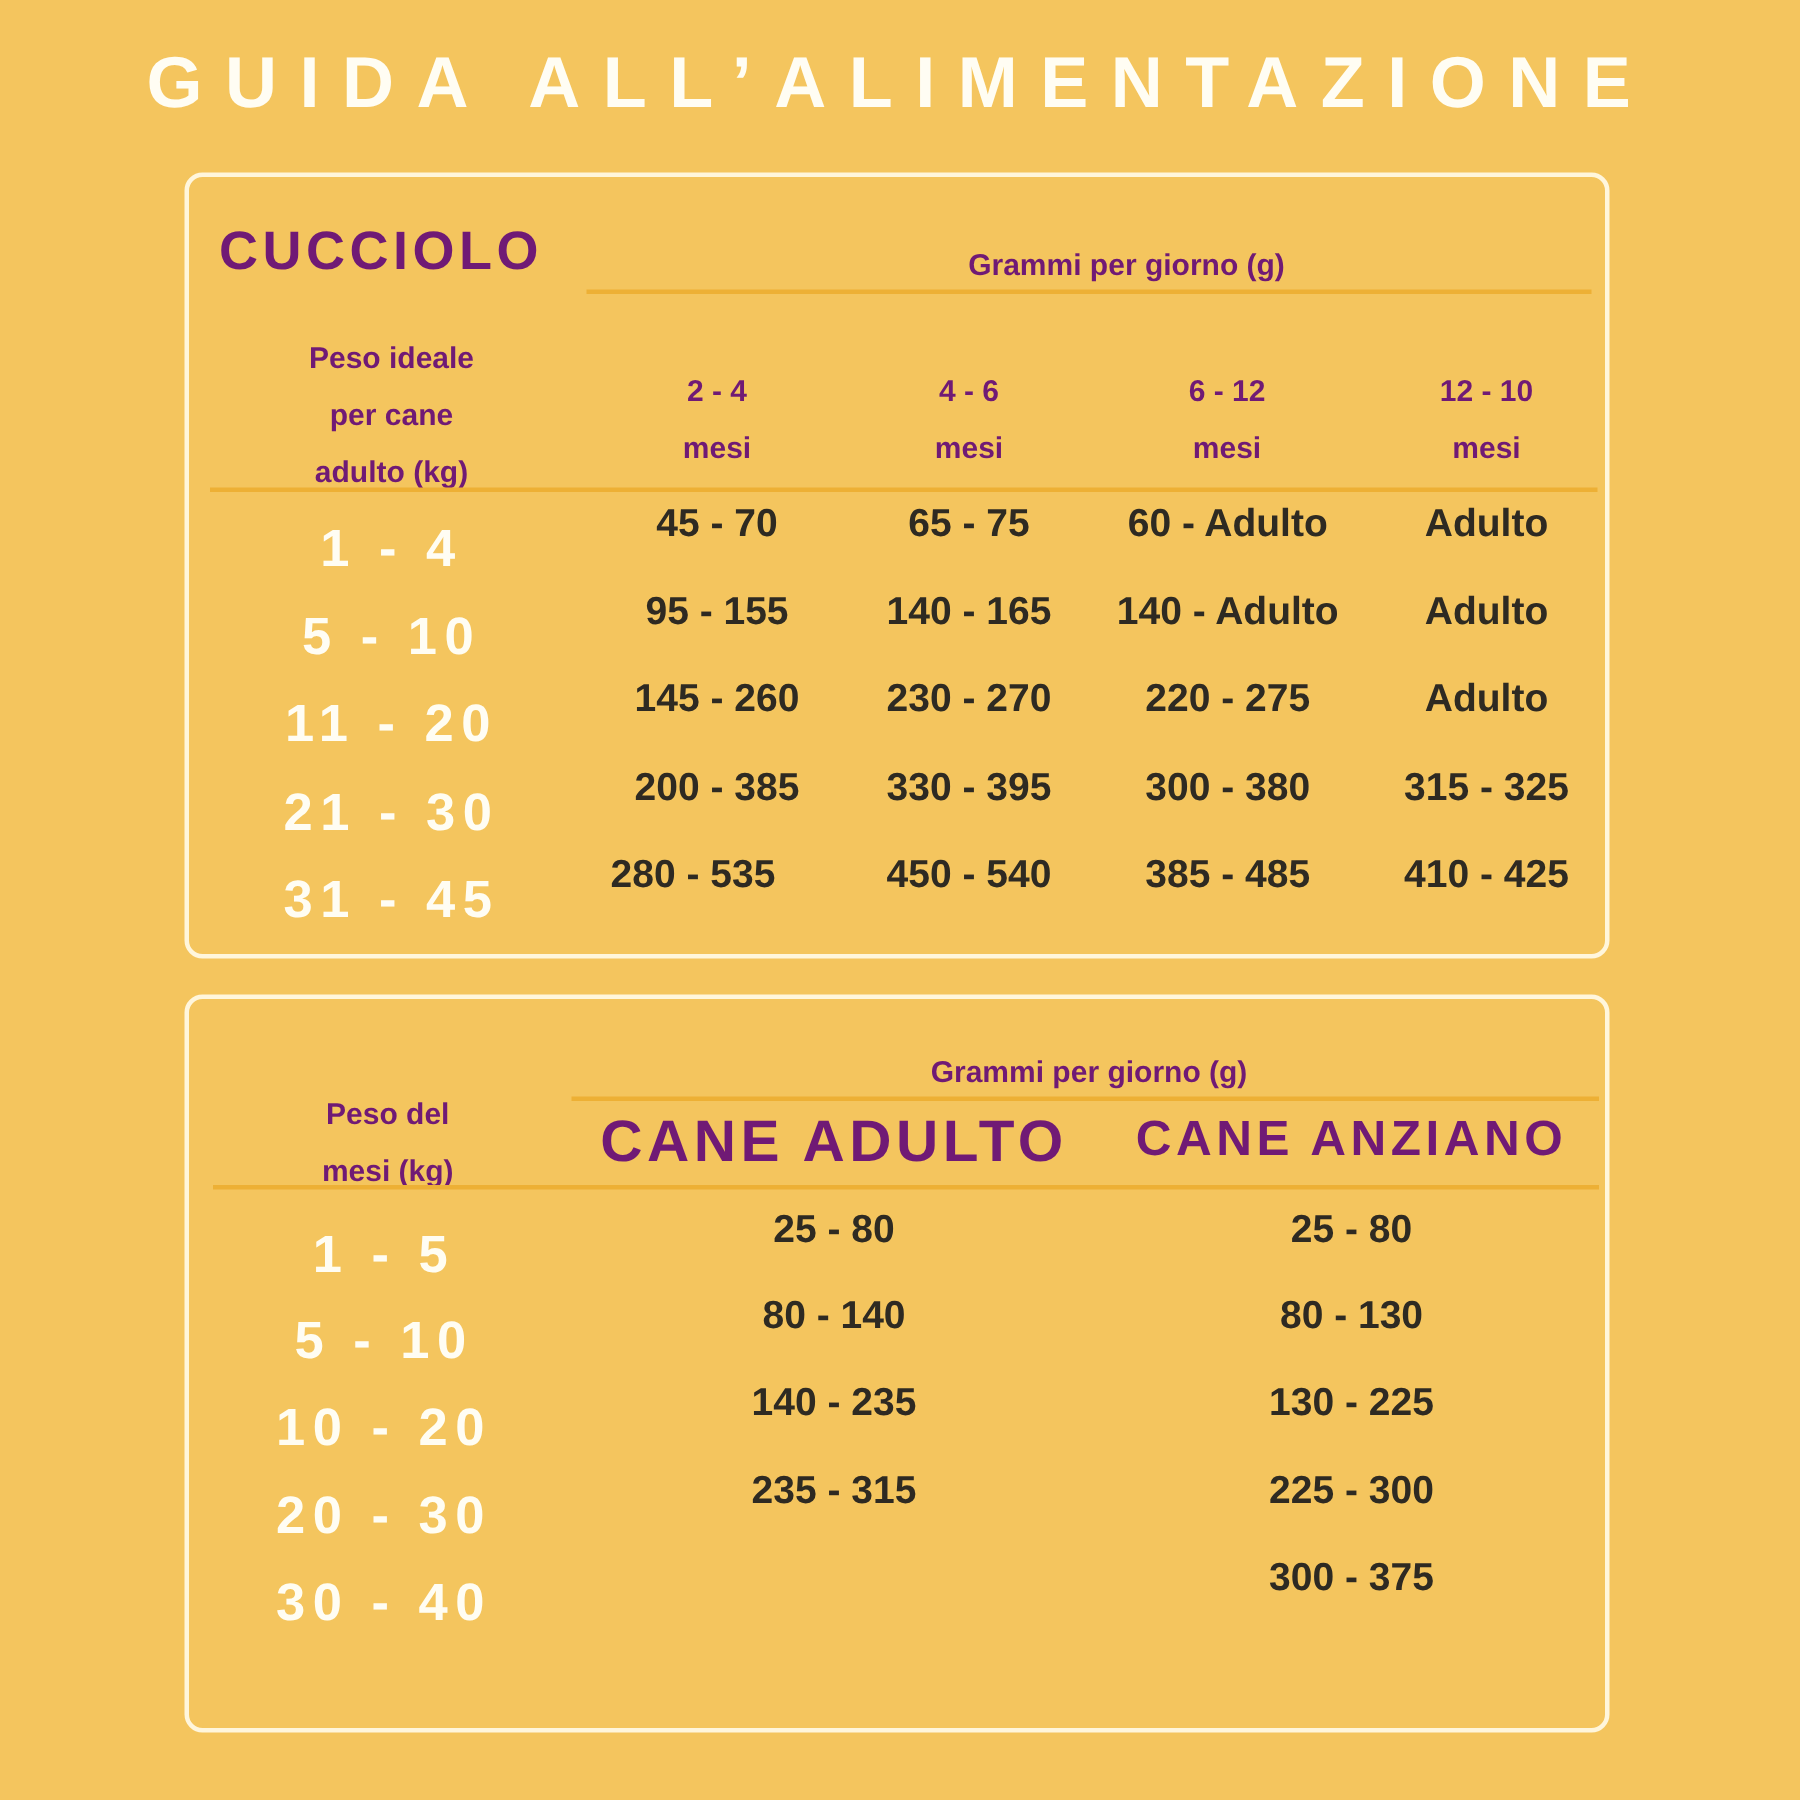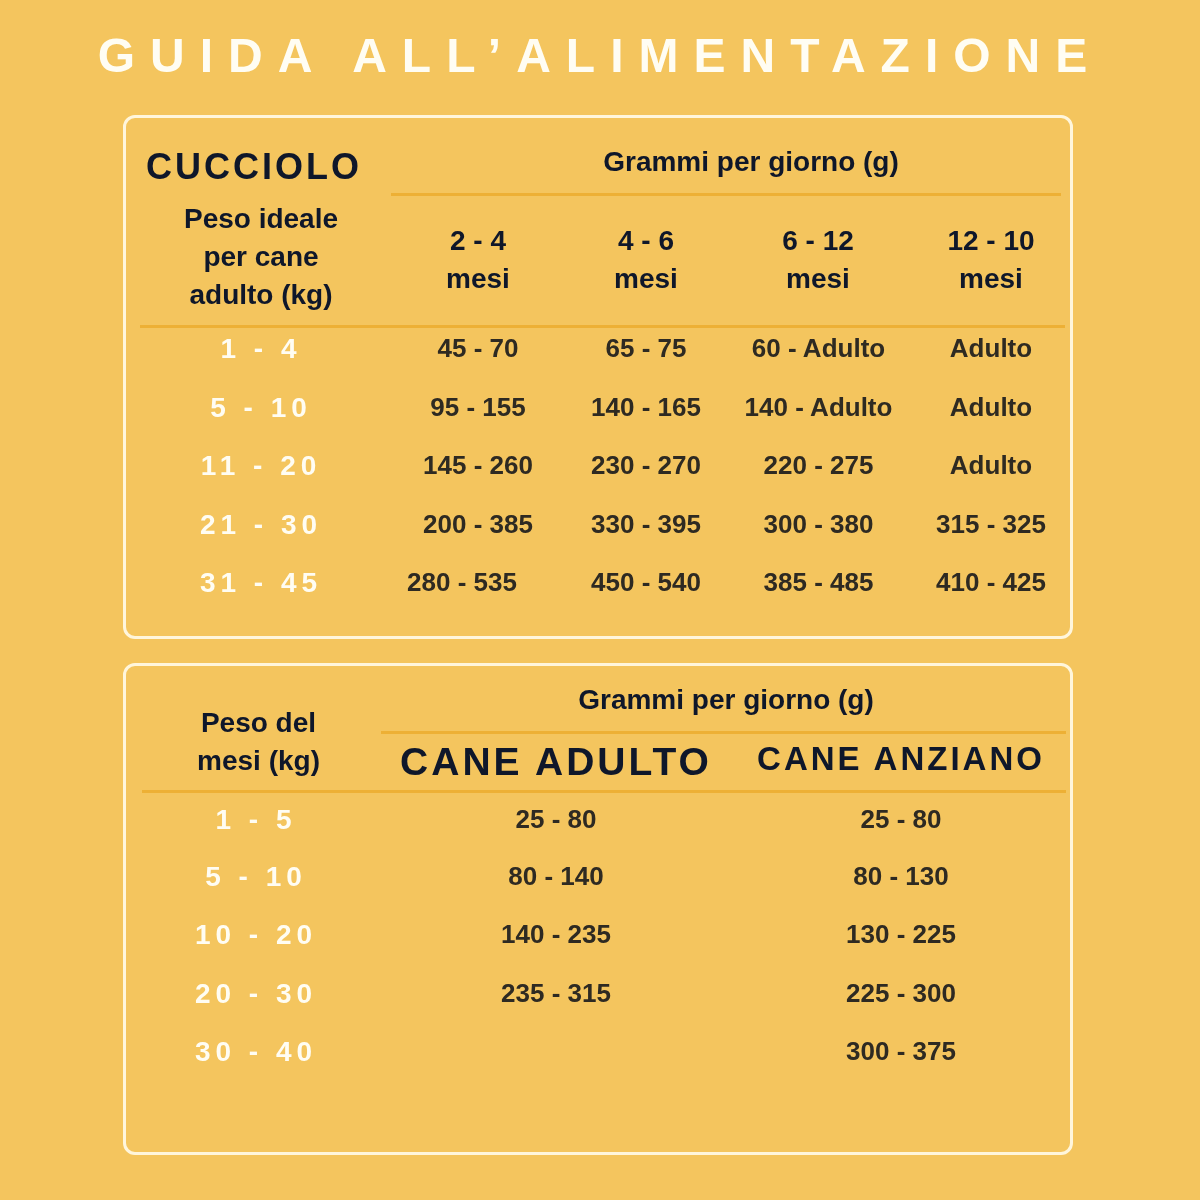--- a/index.html
+++ b/index.html
@@ -10,28 +10,28 @@
   .title {
     position:absolute; top:28px; left:0; width:1200px; text-align:center;
     color:#FFFDF3; font-size:48px; font-weight:bold; letter-spacing:15px;
   }
   .panel {
     position:absolute; left:123px; width:950px;
     border:3px solid #FFF6DC; border-radius:12px; box-sizing:border-box;
   }
   .p1 { top:115px; height:524px; }
   .p2 { top:663px; height:492px; }
-  .white { color:#0f172a; }
+  .white { color:#701a75; }
   .dark { color:#2E2A22; }
   .abs { position:absolute; text-align:center; }
   .hline { position:absolute; height:3px; background:#EDB035; }
   .lbl-big { font-size:36px; font-weight:bold; letter-spacing:3px; }
-  .hdr { font-size:28px; font-weight:bold; }
+  .hdr { font-size:20px; font-weight:bold;margin-top:20px; }
   .cell { font-size:26px; font-weight:bold; }
-  .wcell { font-size:28px; font-weight:bold; letter-spacing:5px; color:#FFFDF3; }
+  .wcell { font-size:35px; font-weight:bold; letter-spacing:5px; color:#FFFDF3;margin-top:13px; }
   .row { position:absolute; left:0; width:100%; height:40px; }
 </style>
 </head>
 <body>
 
 <div class="title">GUIDA ALL’ALIMENTAZIONE</div>
 
 <div class="panel p1">
   <div class="abs white lbl-big" style="left:20px; top:28px; width:230px; text-align:left;">CUCCIOLO</div>
   <div class="abs white hdr" style="left:265px; top:28px; width:720px;">Grammi per giorno (g)</div>

